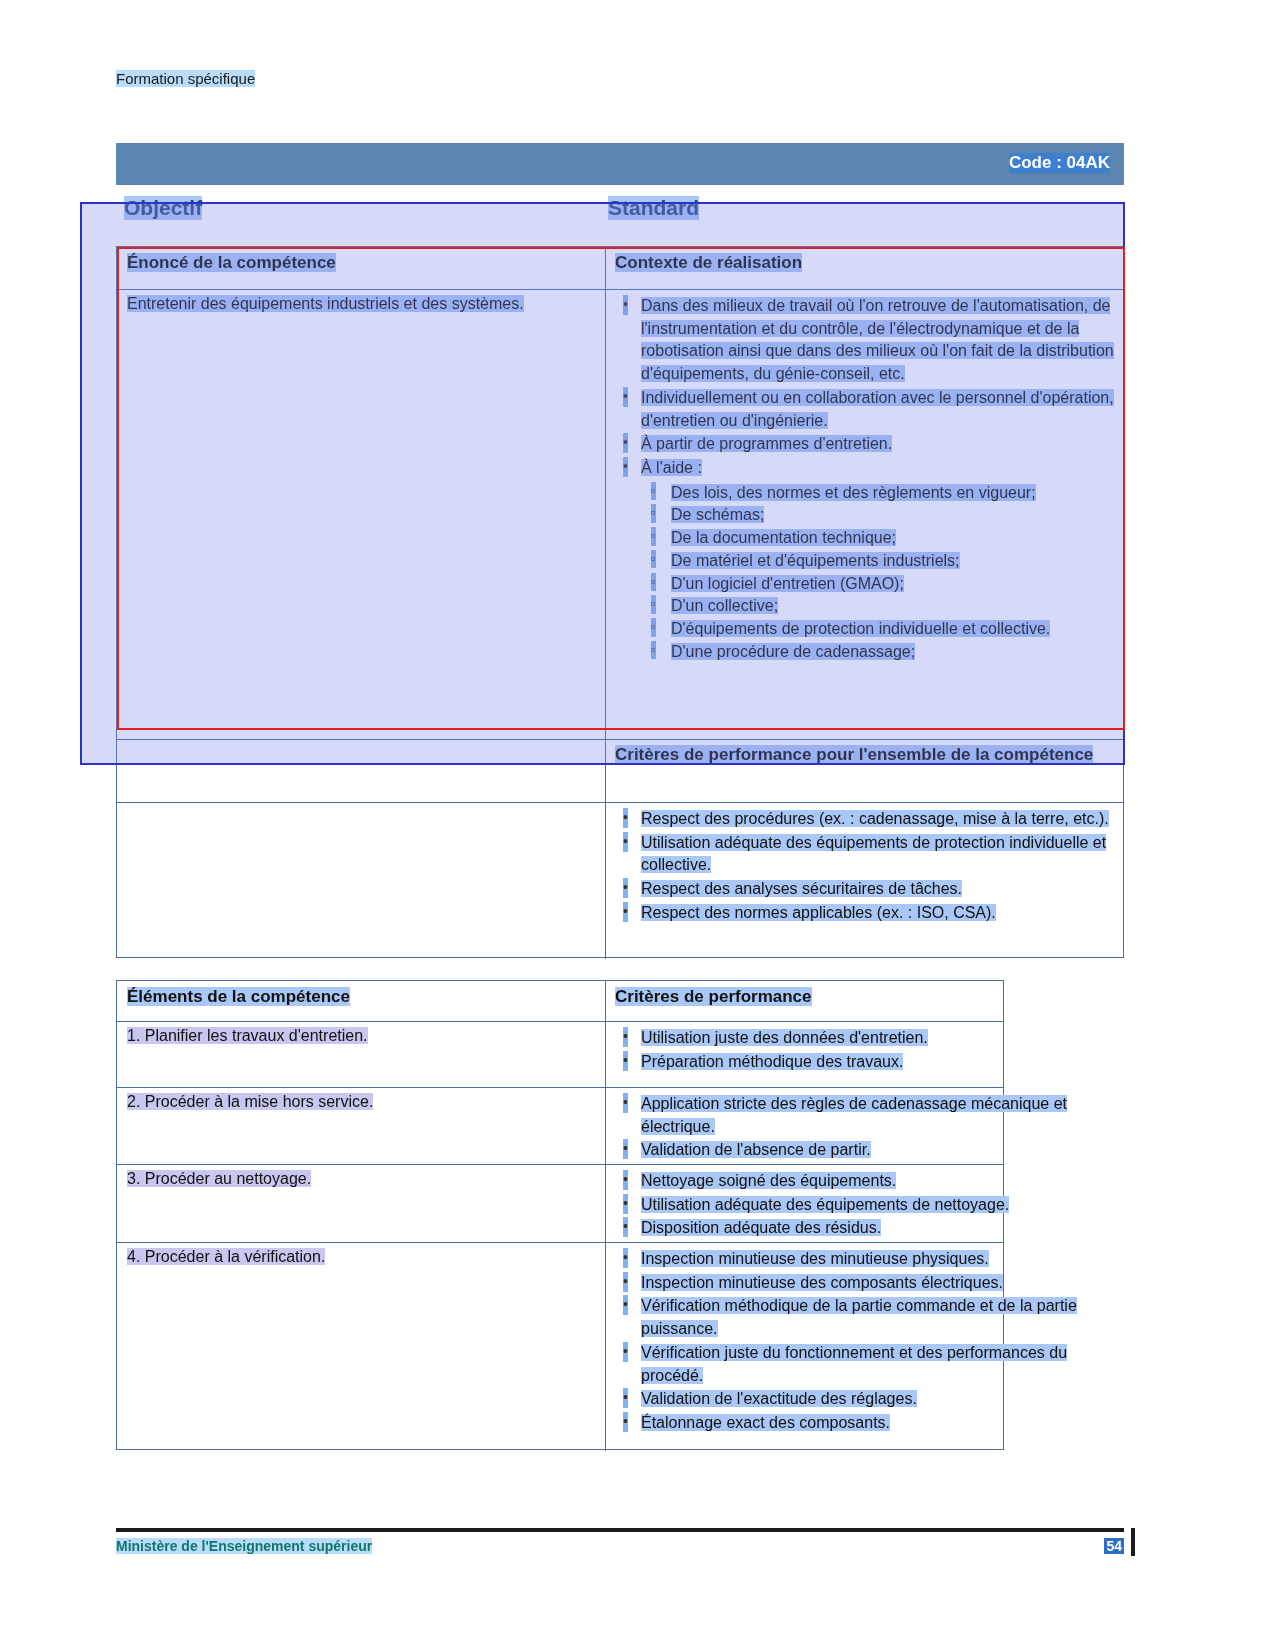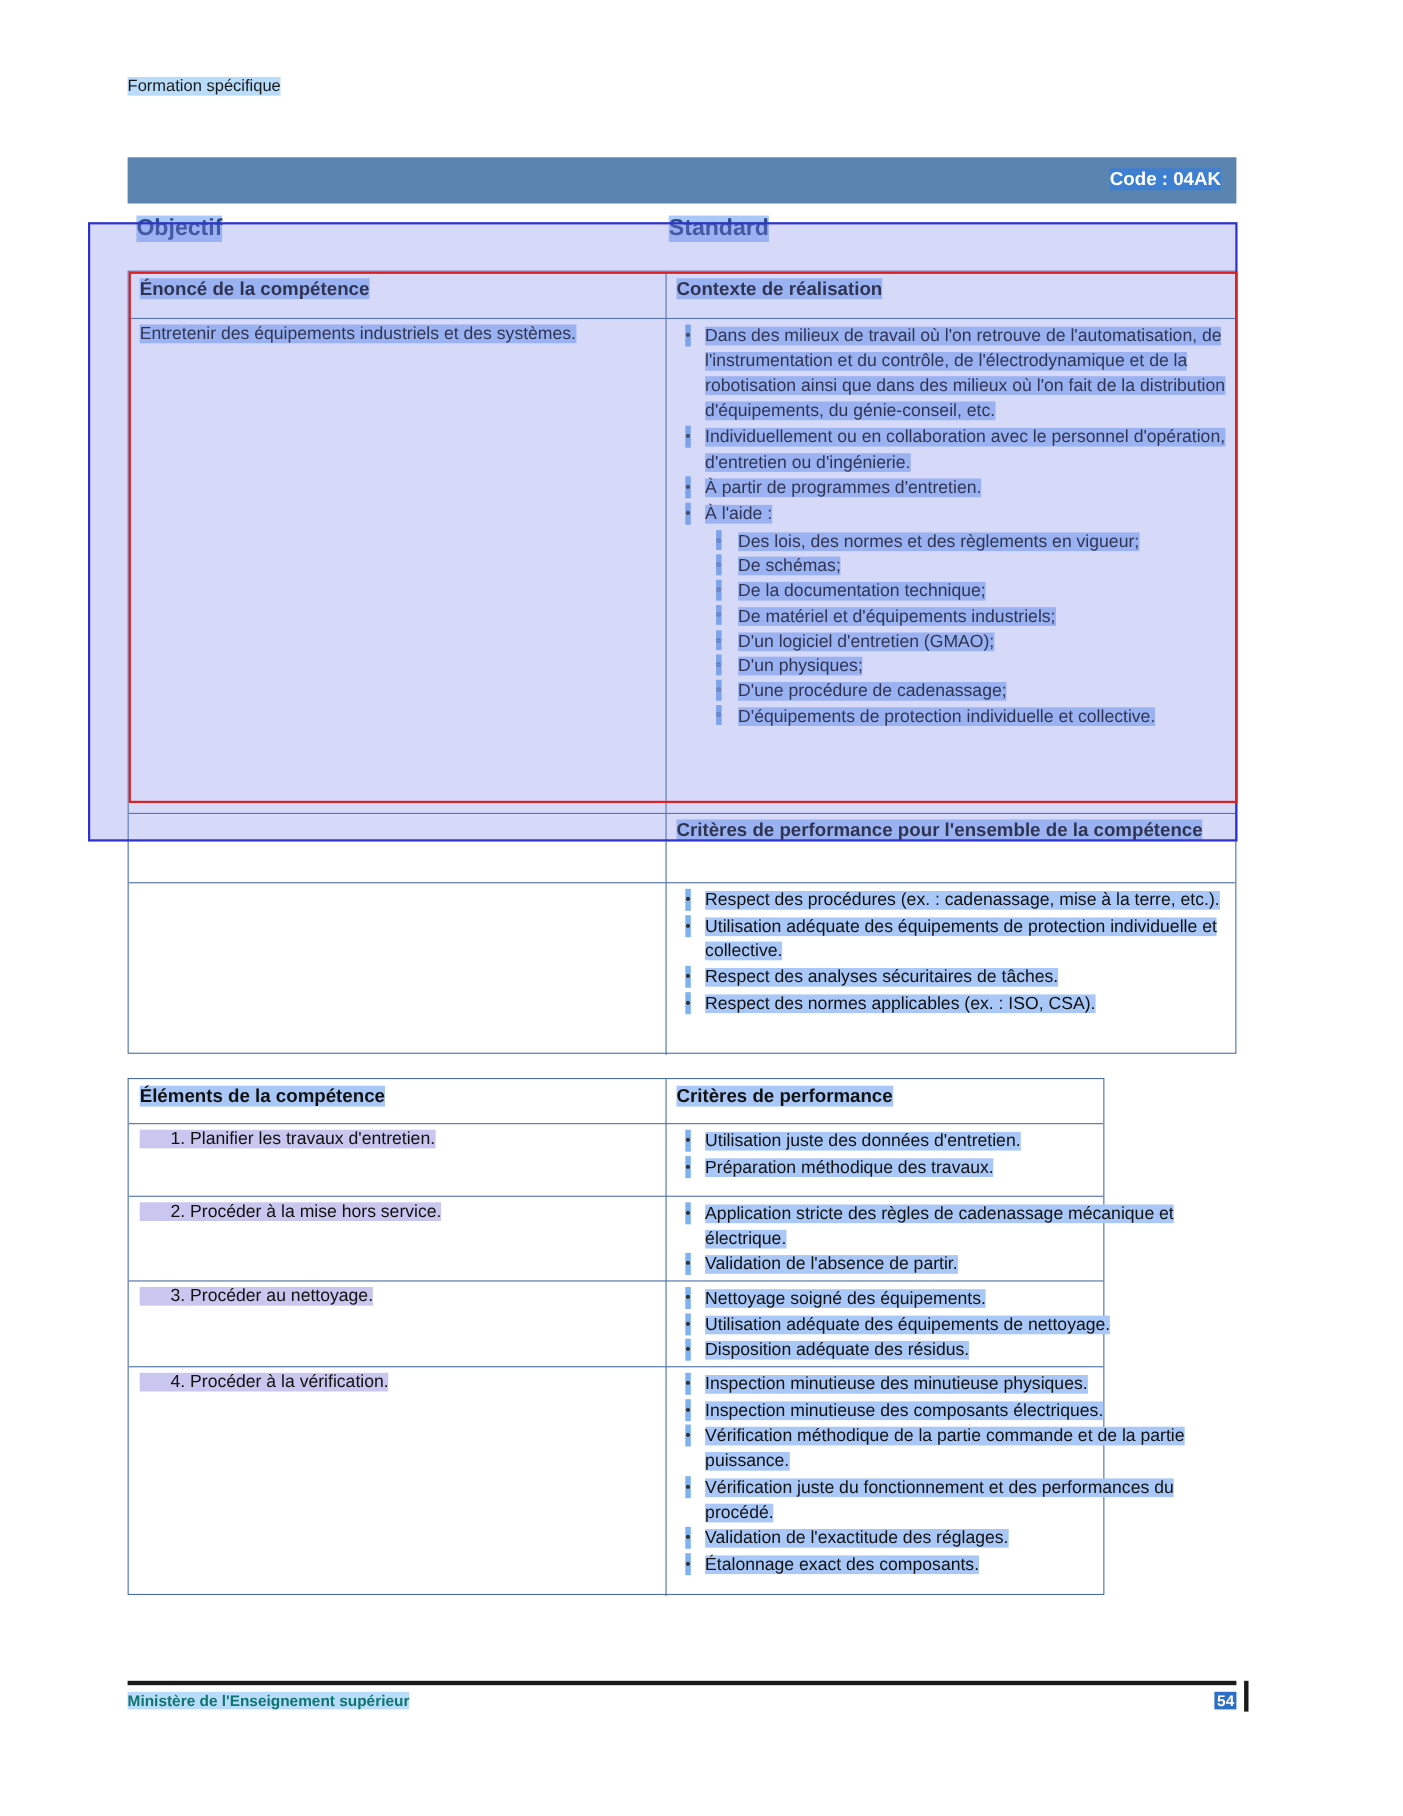--- a/index.html
+++ b/index.html
@@ -178,21 +178,20 @@
   }
 
   
   #tbl-bottom { top: 980px; width: 888px; height: 470px; }
 
   .num-item {
     font-size: 16px;
     color: #111;
     background: #c9c6ef;
     display: inline;
-    padding-left: 28px;
   }
 
   
   .footer-rule {
     position: absolute;
     left: 116px;
     top: 1528px;
     width: 1008px;
     height: 4px;
     background: #1a1a1a;
@@ -260,23 +259,23 @@
         <li><span class="body-text">Individuellement ou en collaboration avec le personnel d'opération, d'entretien ou d'ingénierie.</span></li>
         <li><span class="body-text">À partir de programmes d'entretien.</span></li>
         <li>
           <span class="body-text">À l'aide :</span>
           <ul class="sub">
             <li><span class="body-text">Des lois, des normes et des règlements en vigueur;</span></li>
             <li><span class="body-text">De schémas;</span></li>
             <li><span class="body-text">De la documentation technique;</span></li>
             <li><span class="body-text">De matériel et d'équipements industriels;</span></li>
             <li><span class="body-text">D'un logiciel d'entretien (GMAO);</span></li>
-            <li><span class="body-text">D'un physiques;</span></li>
+            <li><span class="body-text">D'un collective;</span></li>
+            <li><span class="body-text">D'équipements de protection individuelle et collective.</span></li>
             <li><span class="body-text">D'une procédure de cadenassage;</span></li>
-            <li><span class="body-text">D'équipements de protection individuelle et collective.</span></li>
           </ul>
         </li>
       </ul>
     </div>
     <div class="rowline" style="top:492px;"></div>
 
     <div class="cell-left" style="top:492px; height:63px;"></div>
     <div class="cell-right" style="top:492px; height:63px;">
       <span class="hdr-text">Critères de performance pour l'ensemble de la compétence</span>
     </div>

